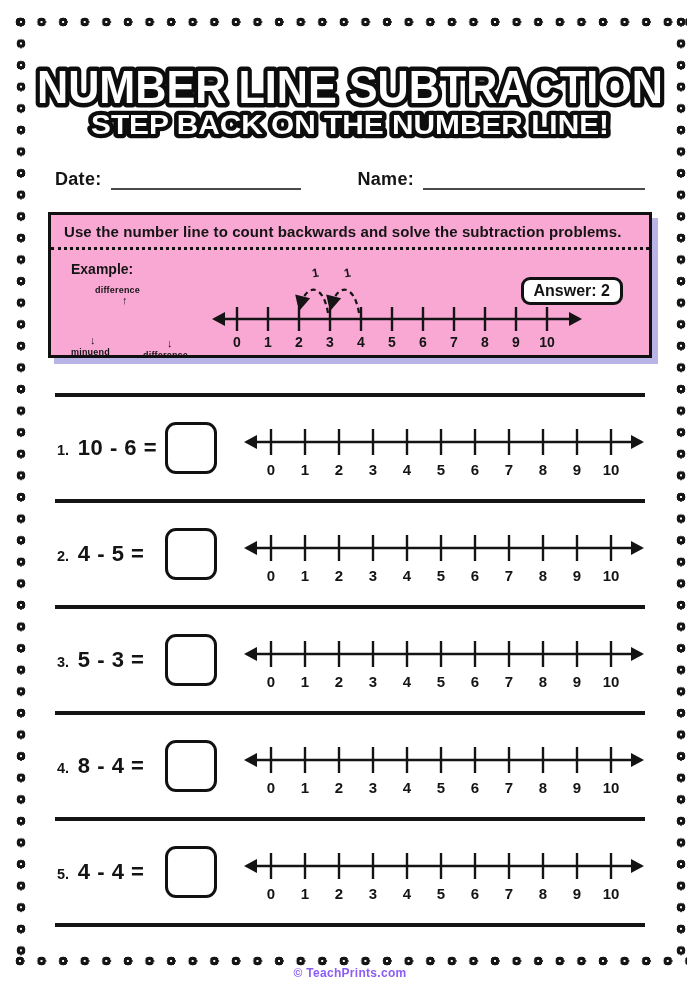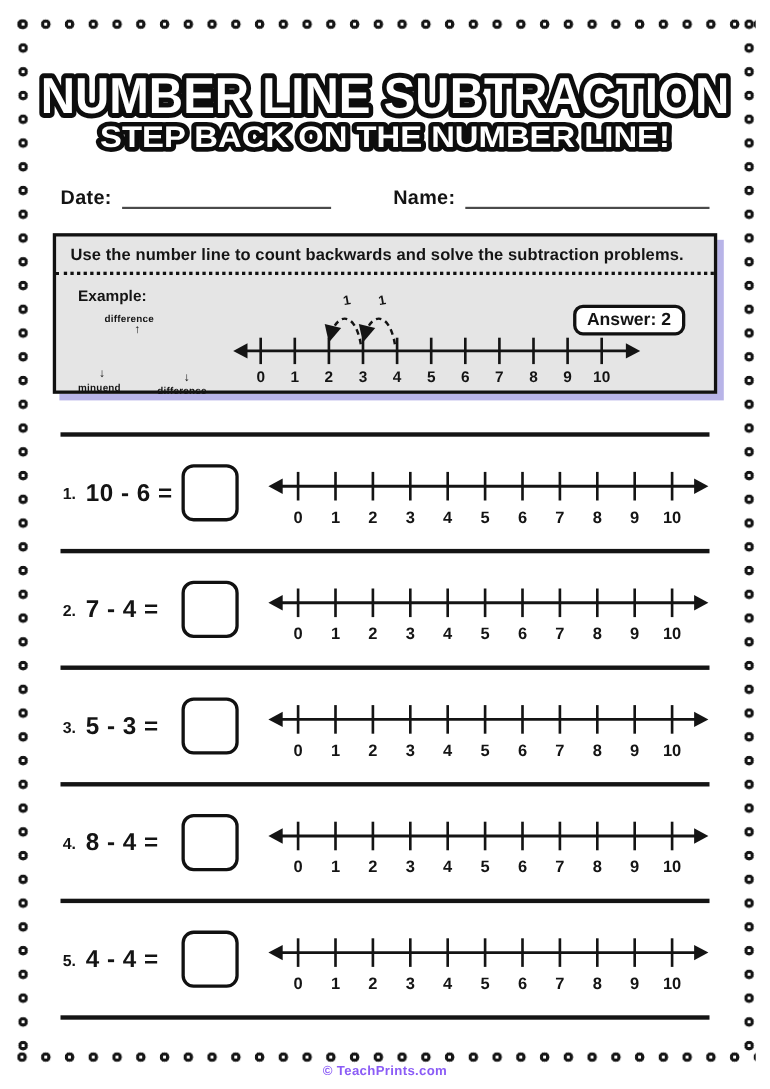--- a/index.html
+++ b/index.html
@@ -29,21 +29,21 @@
 
   
   .name-date{position:absolute;top:168px;left:55px;width:590px;display:flex;justify-content:space-between;align-items:flex-end;}
   .field{display:flex;align-items:flex-end;}
   .field-label{font-size:18px;font-weight:700;letter-spacing:.3px;}
   .write-line{display:inline-block;border-bottom:2px solid #4a4a4a;margin-left:9px;height:20px;}
   .name-line{width:222px;}
   .date-line{width:190px;}
 
   
-  .instruction-box{position:absolute;top:212px;left:48px;width:604px;height:146px;background:#e5e5e5;
+  .instruction-box{position:absolute;top:212px;left:48px;width:604px;height:146px;background:#f9a8d4;
     border:3px solid #111;box-shadow:6px 6px 0 #b8b4e8;box-sizing:border-box;}
   .instr-text{margin:8px 10px 0 13px;font-size:15px;font-weight:600;letter-spacing:.1px;white-space:nowrap;}
   .dotted-sep{margin-top:7px;border-bottom:3px dotted #111;height:0;}
   .ex-heading{position:absolute;top:46px;left:20px;font-size:14px;font-weight:700;}
   .ex-eq{position:absolute;top:70px;left:12px;width:180px;height:72px;}
   .ex-eq .tiny{position:absolute;font-size:9px;font-weight:600;letter-spacing:.2px;}
   .ex-eq .arr{position:absolute;font-size:11px;font-weight:700;line-height:10px;}
   .ex-sub-label{top:0;left:32px;}
   .ex-up-arrow{top:10px;left:59px;}
   .ex-eq-row{position:absolute;top:18px;left:22px;font-size:23px;font-weight:700;letter-spacing:1px;white-space:nowrap;}
@@ -190,21 +190,21 @@
           <text x="300" y="53" class="nl-num">8</text>
           <line x1="334" x2="334" y1="7" y2="33" class="nl-tick"></line>
           <text x="334" y="53" class="nl-num">9</text>
           <line x1="368" x2="368" y1="7" y2="33" class="nl-tick"></line>
           <text x="368" y="53" class="nl-num">10</text>
         </g>
     </svg>
   </div>
     <div class="problem-row">
     <span class="p-label">2.</span>
-    <span class="p-eq">7 - 4 =</span>
+    <span class="p-eq">4 - 5 =</span>
     <span class="p-box"></span>
     <svg class="p-line" width="402" height="58" viewBox="0 0 402 58">
       <line class="nl-main" x1="9" y1="20" x2="393" y2="20"></line>
       <polygon class="nl-arrow" points="1,20 14,13 14,27"></polygon>
       <polygon class="nl-arrow" points="401,20 388,13 388,27"></polygon>
       <g class="ticks">
           <line x1="28" x2="28" y1="7" y2="33" class="nl-tick"></line>
           <text x="28" y="53" class="nl-num">0</text>
           <line x1="62" x2="62" y1="7" y2="33" class="nl-tick"></line>
           <text x="62" y="53" class="nl-num">1</text>

